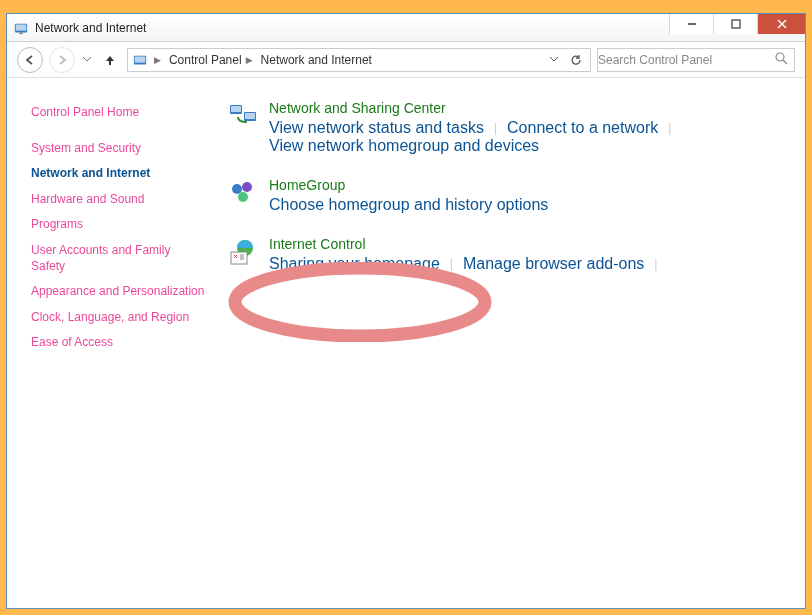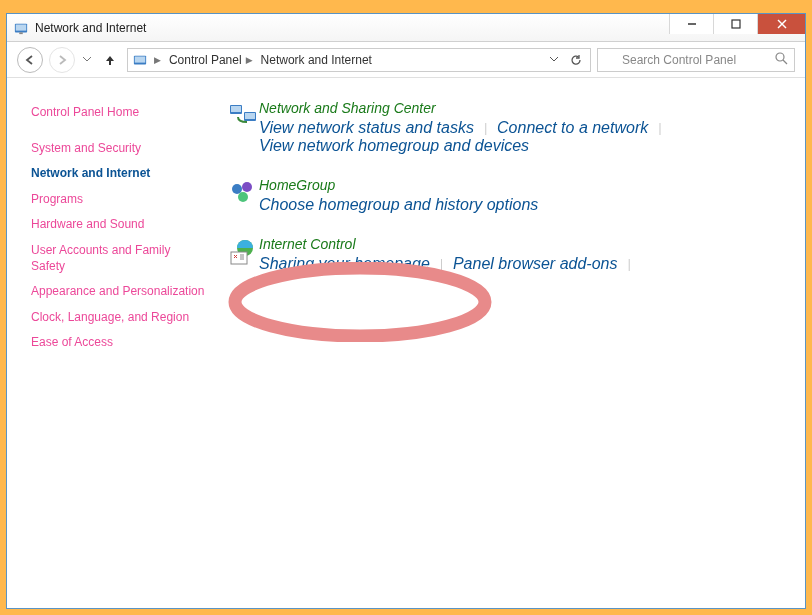--- a/index.html
+++ b/index.html
@@ -100,21 +100,21 @@
 .addr-right { margin-left: auto; display: flex; gap: 2px; }
 .addr-btn {
   width: 20px; height: 20px;
   display: flex; align-items: center; justify-content: center;
   color: #555;
 }
 .searchbox {
   width: 198px; height: 24px;
   border: 1px solid #ccc;
   display: flex; align-items: center;
-  padding: 0 24px;
+  padding: 0 0;
   color: #888;
   background: #fff;
   position: relative;
 }
 .searchbox input {
   border: none; outline: none; width: 100%; font-size: 12px; color: #333;
   background: transparent;
 }
 .searchbox input::placeholder { color: #888; }
 .searchbox .mag {
@@ -144,22 +144,22 @@
   font-weight: bold;
 }
 .main {
   flex: 1;
   padding: 22px 10px 10px 10px;
   position: relative;
 }
 .category {
   display: flex;
   align-items: flex-start;
+  gap: 10px;
   margin-bottom: 22px;
-  font-style: italic;
 }
 .caticon {
   width: 32px; height: 32px;
   flex-shrink: 0;
   display: flex; align-items: center; justify-content: center;
 }
 .catbody { flex: 1; }
 .cattitle {
   color: #1a7a1a;
   font-size: 14px;
@@ -283,22 +283,22 @@
           </svg></span>
     </div>
   </div>
 
   <div class="content">
     <div class="sidebar">
       <a class="navlink">Control Panel Home</a>
       <div style="height:10px"></div>
       <a class="navlink">System and Security</a>
       <a class="navlink active">Network and Internet</a>
+      <a class="navlink">Hardware and Sound</a>
       <a class="navlink">Programs</a>
-      <a class="navlink">Hardware and Sound</a>
       <a class="navlink">User Accounts and Family Safety</a>
       <a class="navlink">Appearance and Personalization</a>
       <a class="navlink">Clock, Language, and Region</a>
       <a class="navlink">Ease of Access</a>
     </div>
 
     <div class="main">
 
       <div class="category">
         <div class="caticon">
@@ -346,21 +346,21 @@
               <rect x="4" y="16" width="16" height="12" fill="#fff" stroke="#888"></rect>
               <path d="M7 19 L10 22 M7 22 L10 19" stroke="#d04040"></path>
               <path d="M13 19 L17 19 M13 21 L17 21 M13 23 L17 23" stroke="#888"></path>
             </svg>
         </div>
         <div class="catbody">
           <div class="cattitle">Internet Control</div>
           <div class="sublinks">
             <a class="sublink">Sharing your homepage</a>
             <span class="divider">|</span>
-            <a class="sublink">Panel browser add-ons</a>
+            <a class="sublink">Manage browser add-ons</a>
             <span class="divider">|</span>
           </div>
         </div>
       </div>
 
     </div>
 
     <div class="annotation">
       <svg viewBox="0 0 266 80">
           <ellipse cx="133" cy="40" rx="125" ry="34" fill="none" stroke="#e88a8a" stroke-width="13" stroke-linecap="round"></ellipse>

